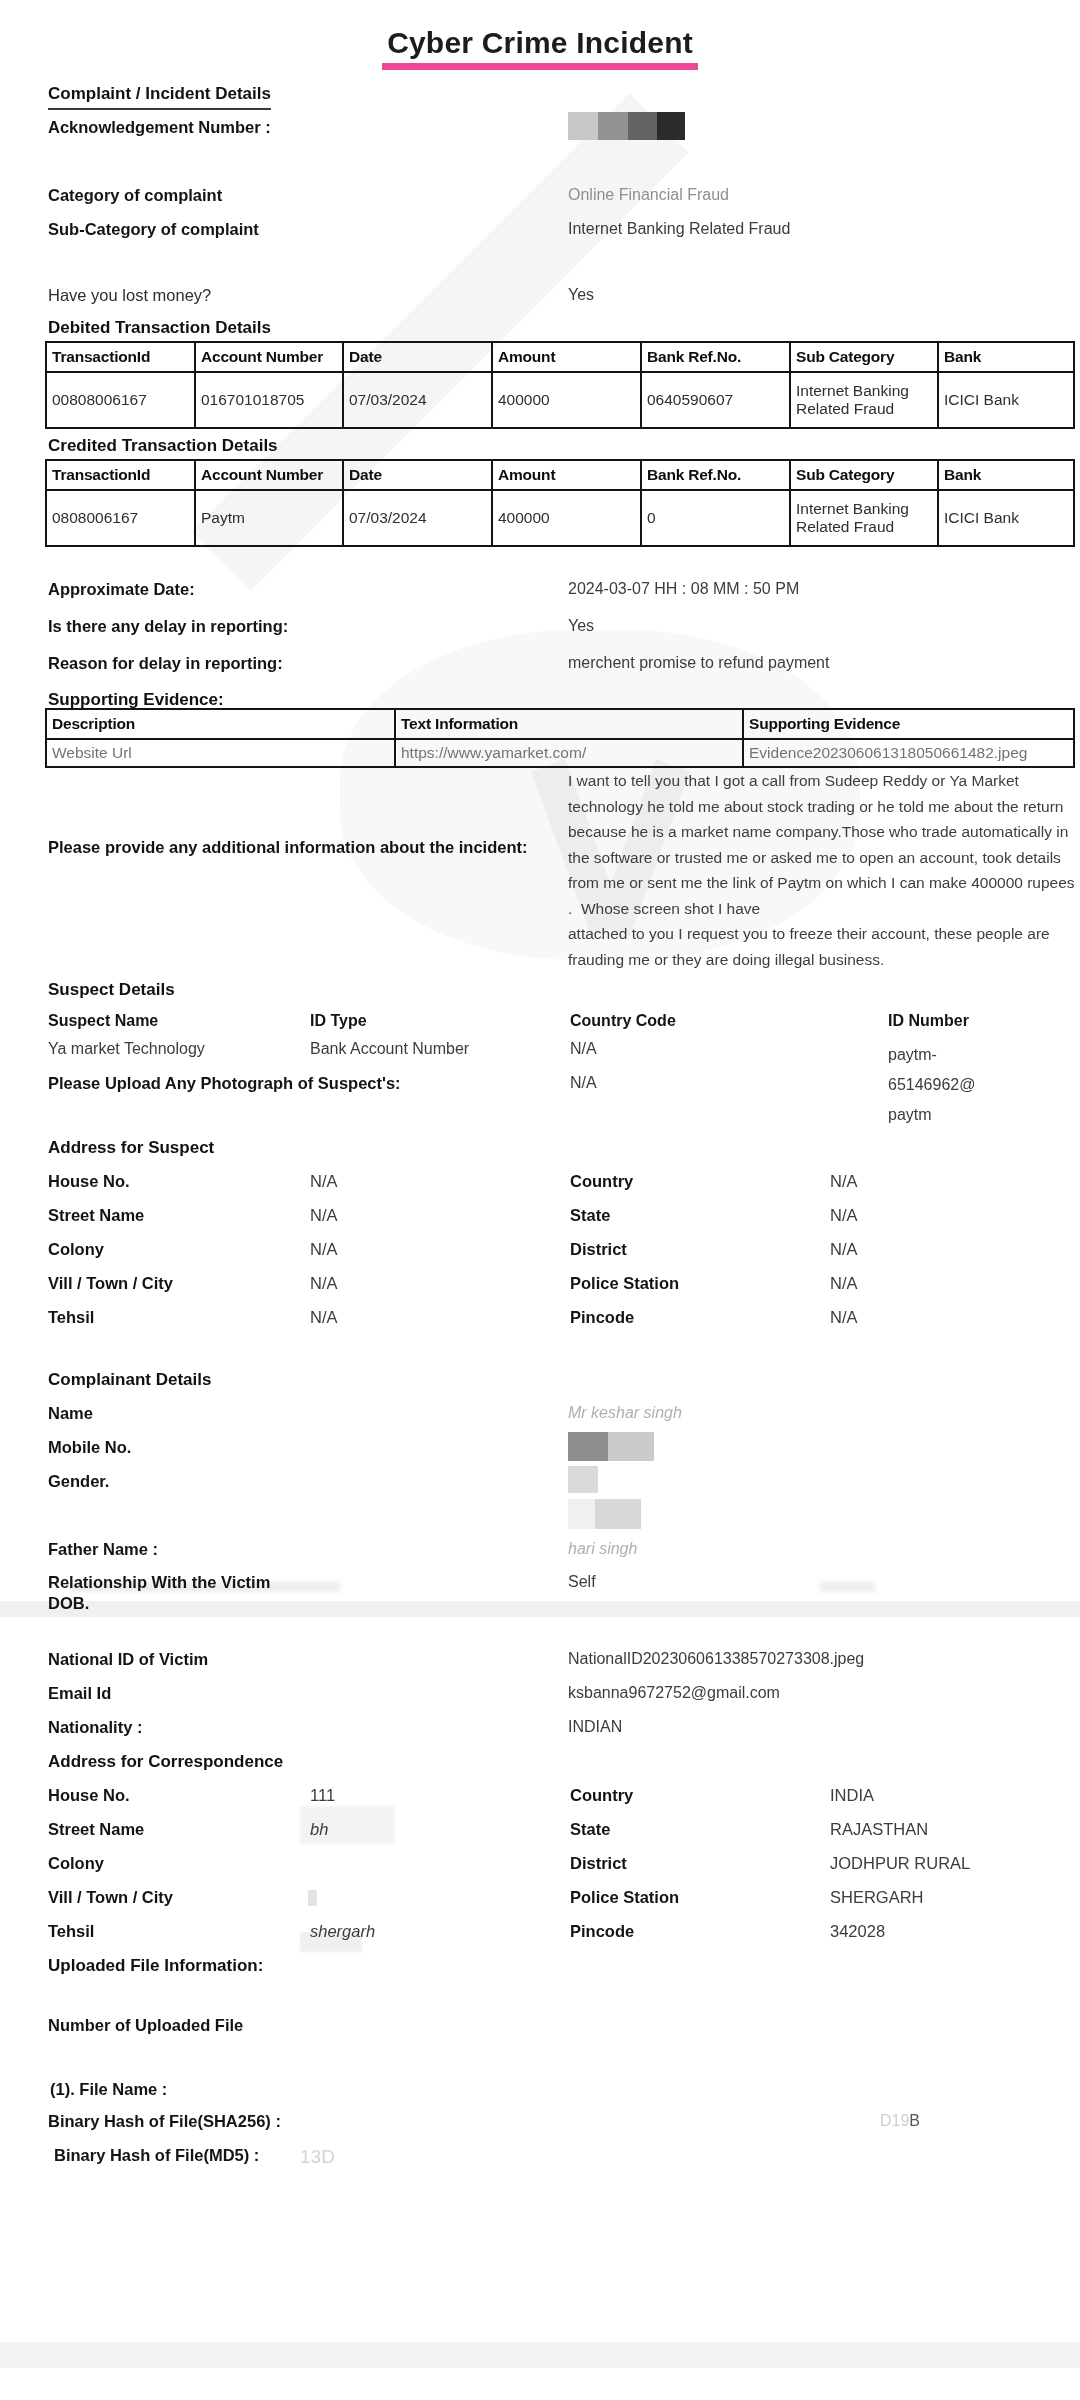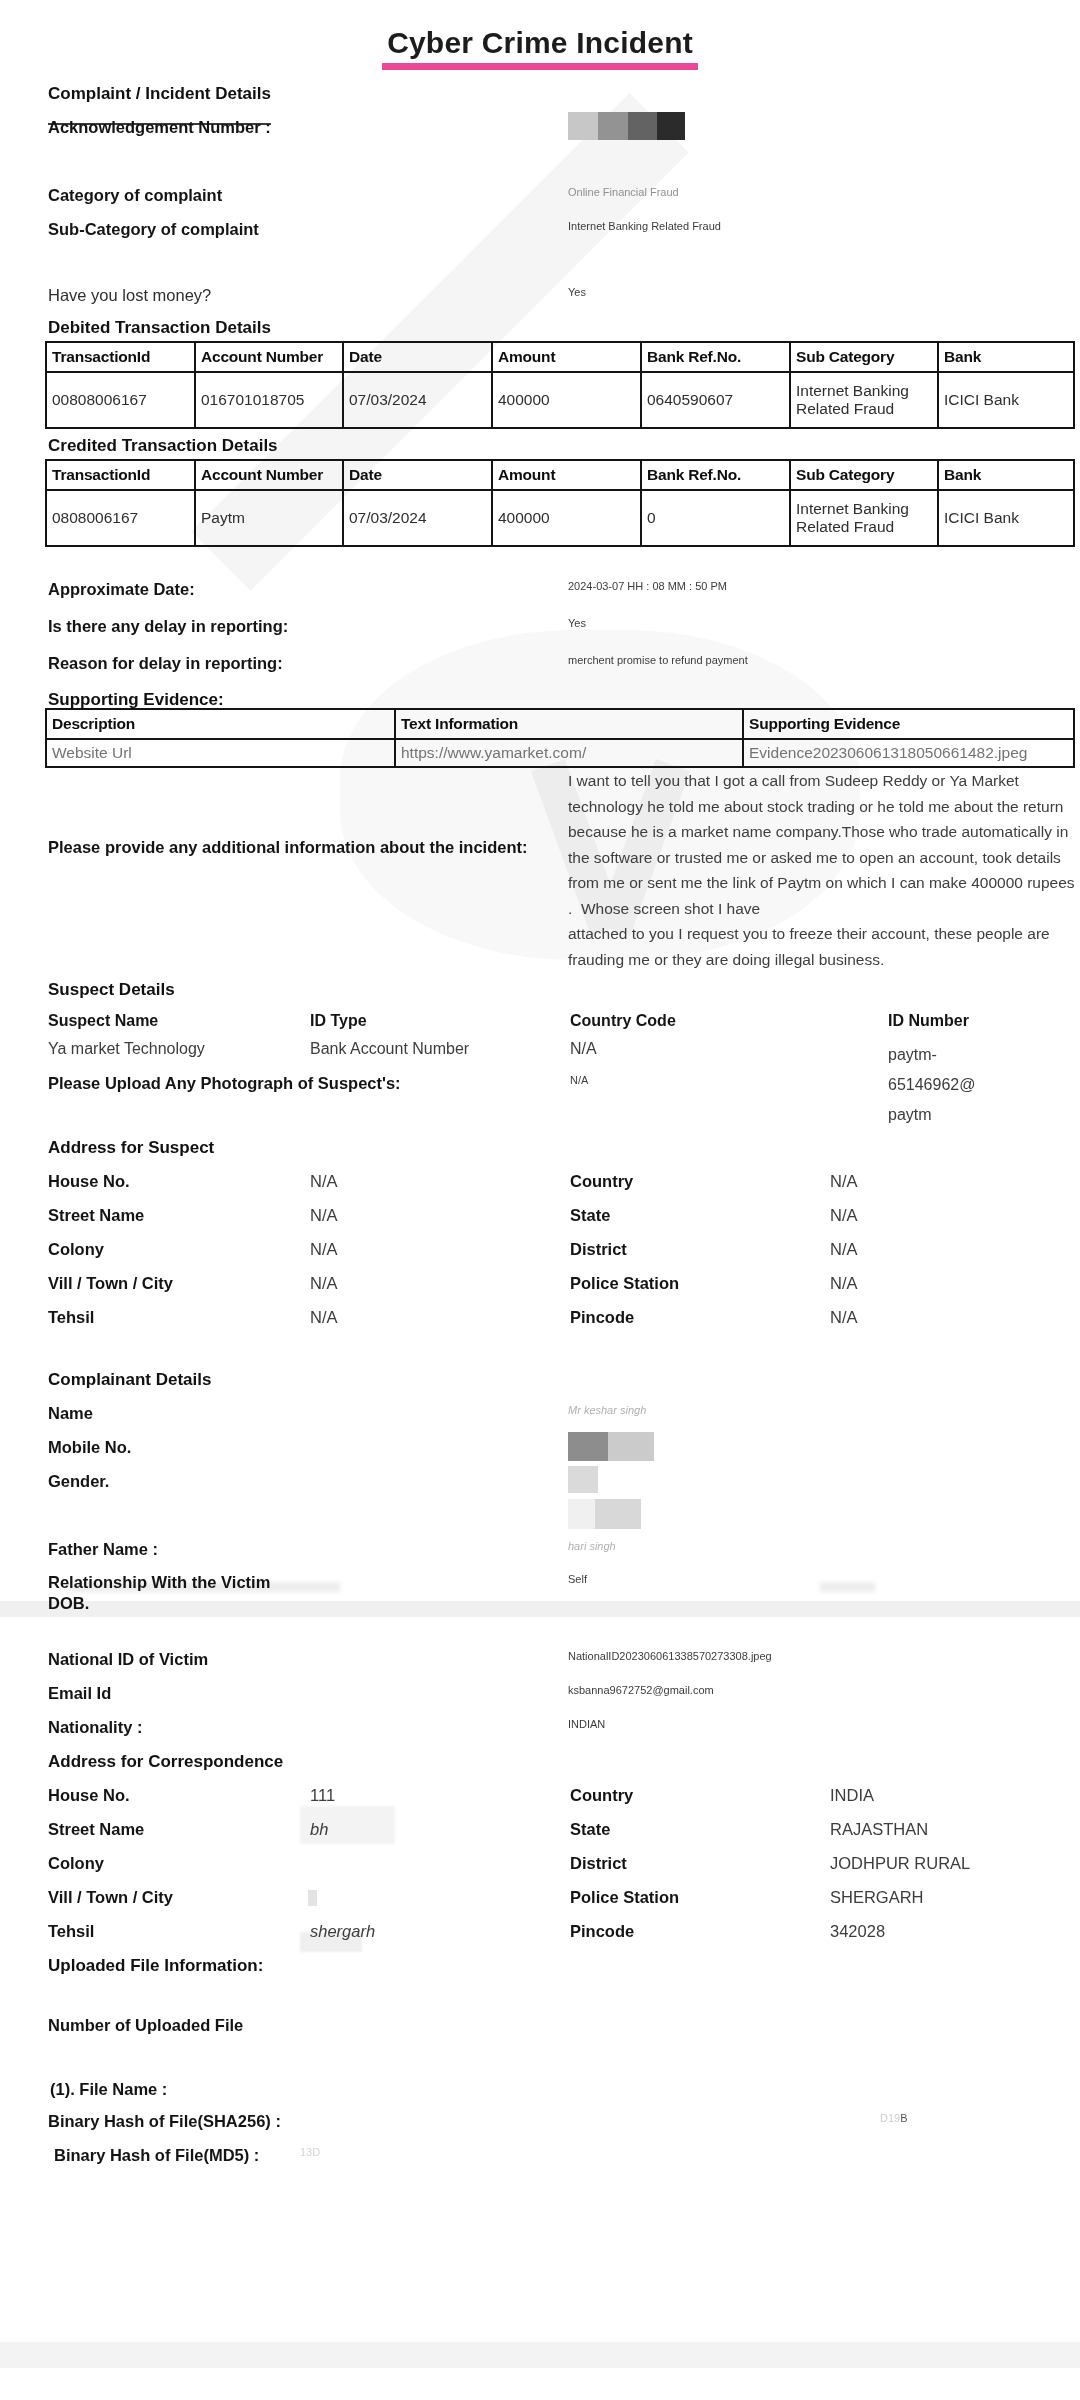--- a/index.html
+++ b/index.html
@@ -23,26 +23,26 @@
   .band-mid{top:1601px;height:16px;}
   .band-bottom{top:2342px;height:26px;background:#f3f3f3;}
 
   .content{position:absolute;left:0;top:0;width:1080px;height:2400px;z-index:2;}
 
   .title{position:absolute;top:26px;left:0;width:100%;text-align:center;}
   .title span{display:inline-block;font-size:30px;font-weight:bold;color:#1c1c1c;
     border-bottom:7px solid #ec4899;padding:0 5px 3px 5px;letter-spacing:0.2px;}
 
   .shead{position:absolute;left:48px;font-size:17px;font-weight:bold;color:#111;white-space:nowrap;}
-  .shead.underline{border-bottom:2px solid #3a3a3a;padding-bottom:19px;}
+  .shead.underline{border-bottom:2px solid #3a3a3a;padding-bottom:4px;}
 
   .row{position:absolute;left:0;width:1080px;height:30px;}
   .lbl{position:absolute;left:48px;font-size:16.5px;font-weight:bold;color:#141414;white-space:nowrap;}
   .lbl-reg{font-weight:normal;color:#2e2e2e;}
-  .val{position:absolute;left:568px;font-size:11px;color:#3c3c3c;white-space:nowrap;}
+  .val{position:absolute;left:568px;font-size:16px;color:#3c3c3c;white-space:nowrap;}
   .muted{color:#8f8f8f;}
   .faintval{color:#b0b0b0;font-style:italic;}
   .blurtxt{filter:blur(0.6px);}
 
   
   .redact{position:absolute;font-size:0;line-height:0;}
   .redact i{display:inline-block;vertical-align:top;}
   .ack-blocks{left:568px;top:112px;}
   .ack-blocks i{height:28px;}
   .rb1{width:30px;background:#c7c7c7;}
@@ -77,21 +77,21 @@
 
   
   .grid{position:absolute;left:0;width:1080px;}
   .grow{position:absolute;left:0;width:1080px;height:34px;}
   .gl{position:absolute;font-size:16.5px;font-weight:bold;color:#141414;white-space:nowrap;}
   .gv{position:absolute;font-size:16.5px;color:#3c3c3c;white-space:nowrap;}
   .l1{left:48px;}.v1{left:310px;}.l2{left:570px;}.v2{left:830px;}
 
   .hashval-muted{color:#cfcfcf;}
   .hashval-rest{color:#555555;}
-  .md5val{position:absolute;left:300px;font-size:11px;color:#d4d4d4;}
+  .md5val{position:absolute;left:300px;font-size:19px;color:#d4d4d4;}
 </style>
 </head>
 <body>
 
 <div id="page">
 
   <div class="wm wm-bar1"></div>
   <div class="wm wm-blob"></div>
   <div class="wm wm-v1"></div>
   <div class="wm wm-v2"></div>

